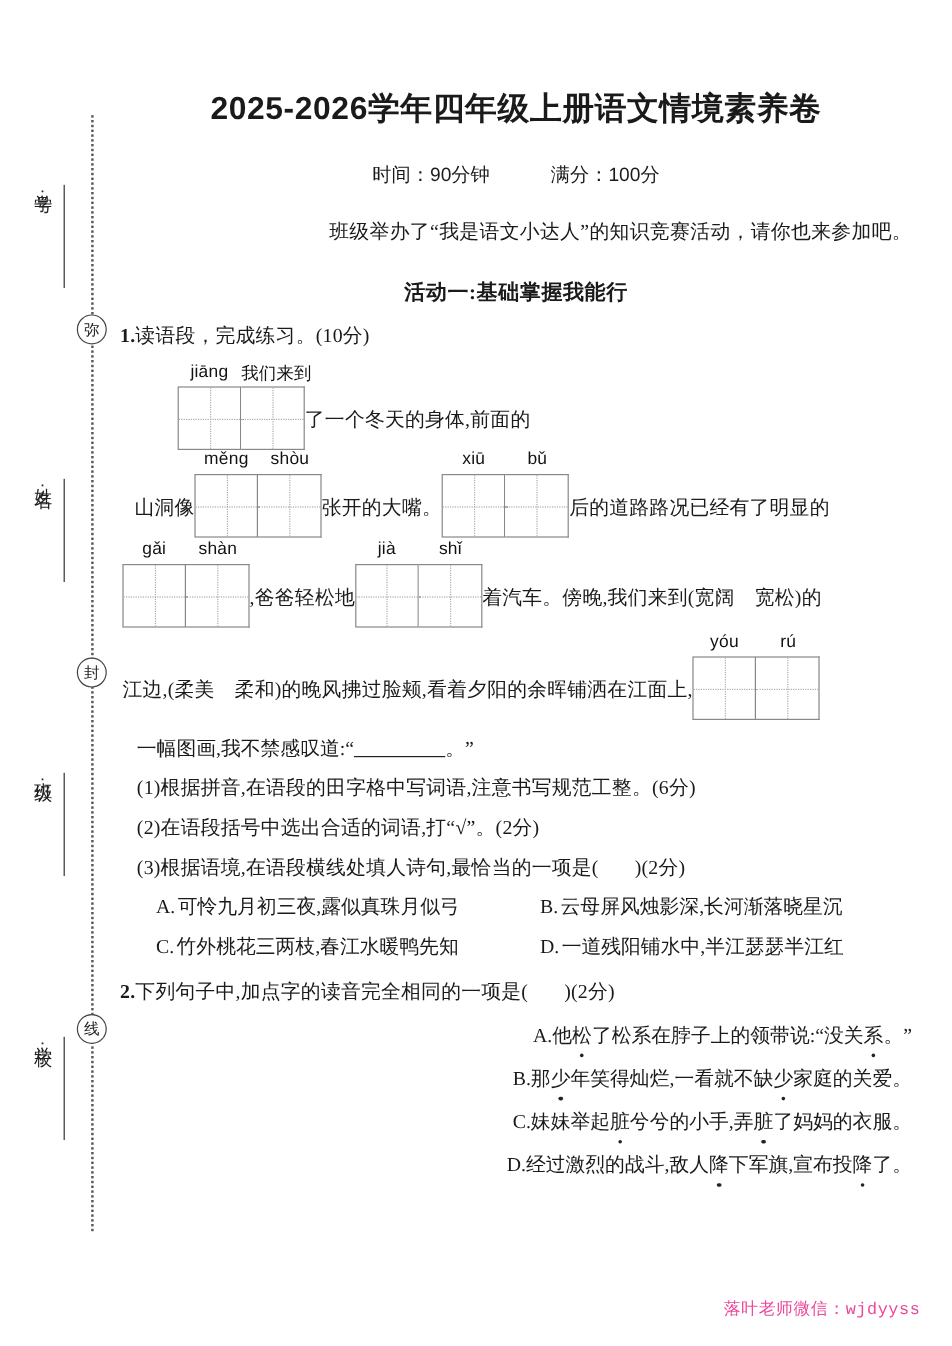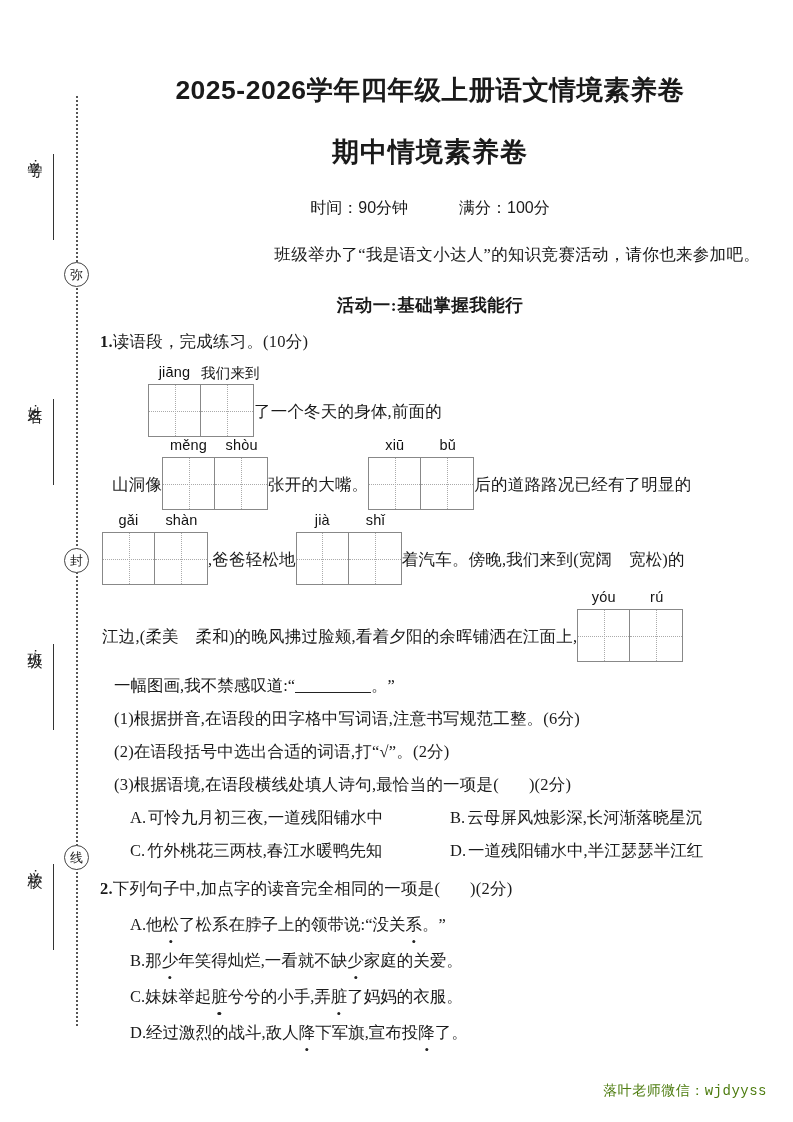--- a/index.html
+++ b/index.html
@@ -162,40 +162,40 @@
   .opts-grid {
     margin-top: 11px;
     padding-left: 30px;
     font-size: 16.5px;
   }
   .opt-row { display: flex; margin-top: 11px; }
   .opt-row .opt { white-space: nowrap; }
   .opt-row .opt:first-child { width: 320px; }
   .opt .lab { font-family: "Liberation Serif", serif; margin-right: 2px; }
 
-  .opts-list { margin-top: 12px; padding-left: 30px; font-size: 16.5px; }
+  .opts-list { margin-top: 12px; padding-left: 30px; font-size: 16.5px; text-align: right; }
   .opts-list .opt-line { margin-top: 14px; white-space: nowrap; position: relative; }
 
   
   .dot { position: relative; display: inline-block; }
   .dot::after {
     content:"";
     position: absolute;
     left: 50%; transform: translateX(-50%);
     bottom: -7px;
     width: 3.4px; height: 3.4px;
     border-radius: 50%;
     background: #222;
   }
 
   .watermark {
     position: absolute;
     right: 26px; bottom: 22px;
     font-size: 14px;
-    color: #4d7c0f;
+    color: #ec4899;
     font-family: "Liberation Sans", "DejaVu Sans", sans-serif;
     letter-spacing: 0.5px;
     margin-left: 24px;
   }
   .watermark .mono { font-family: "Liberation Mono", "DejaVu Sans Mono", monospace; }
 </style>
 </head>
 <body>
 
 <div id="margin-strip">
@@ -219,21 +219,20 @@
   </div>
 
   <div class="seal-char" style="top:262px">弥</div>
   <div class="seal-char" style="top:548px">封</div>
   <div class="seal-char" style="top:845px">线</div>
 </div>
 
 <div id="sheet">
 
   <div class="title-main">2025-2026学年四年级上册语文情境素养卷</div>
-  <div class="title-sub">期中情境素养卷</div>
 
   <div class="meta-line">
     <span>时间：90分钟</span>
     <span class="gap"></span>
     <span>满分：100分</span>
   </div>
 
   <div class="intro">班级举办了“我是语文小达人”的知识竞赛活动，请你也来参加吧。</div>
 
   <div class="activity">活动一:基础掌握我能行</div>
@@ -315,21 +314,21 @@
 
   <div class="sub-q">(1)根据拼音,在语段的田字格中写词语,注意书写规范工整。(6分)</div>
   <div class="sub-q">(2)在语段括号中选出合适的词语,打“√”。(2分)</div>
   <div class="sub-q">
     <span>(3)根据语境,在语段横线处填人诗句,最恰当的一项是(</span><span class="paren-blank"></span><span>)(2分)</span>
   </div>
 
   <div class="opts-grid">
     <div class="opt-row">
       <span class="opt">
-        <span class="lab">A.</span><span>可怜九月初三夜,一道残阳铺水中</span>
+        <span class="lab">A.</span><span>可怜九月初三夜,露似真珠月似弓</span>
       </span>
       <span class="opt">
         <span class="lab">B.</span><span>云母屏风烛影深,长河渐落晓星沉</span>
       </span>
     </div>
     <div class="opt-row">
       <span class="opt">
         <span class="lab">C.</span><span>竹外桃花三两枝,春江水暖鸭先知</span>
       </span>
       <span class="opt">

